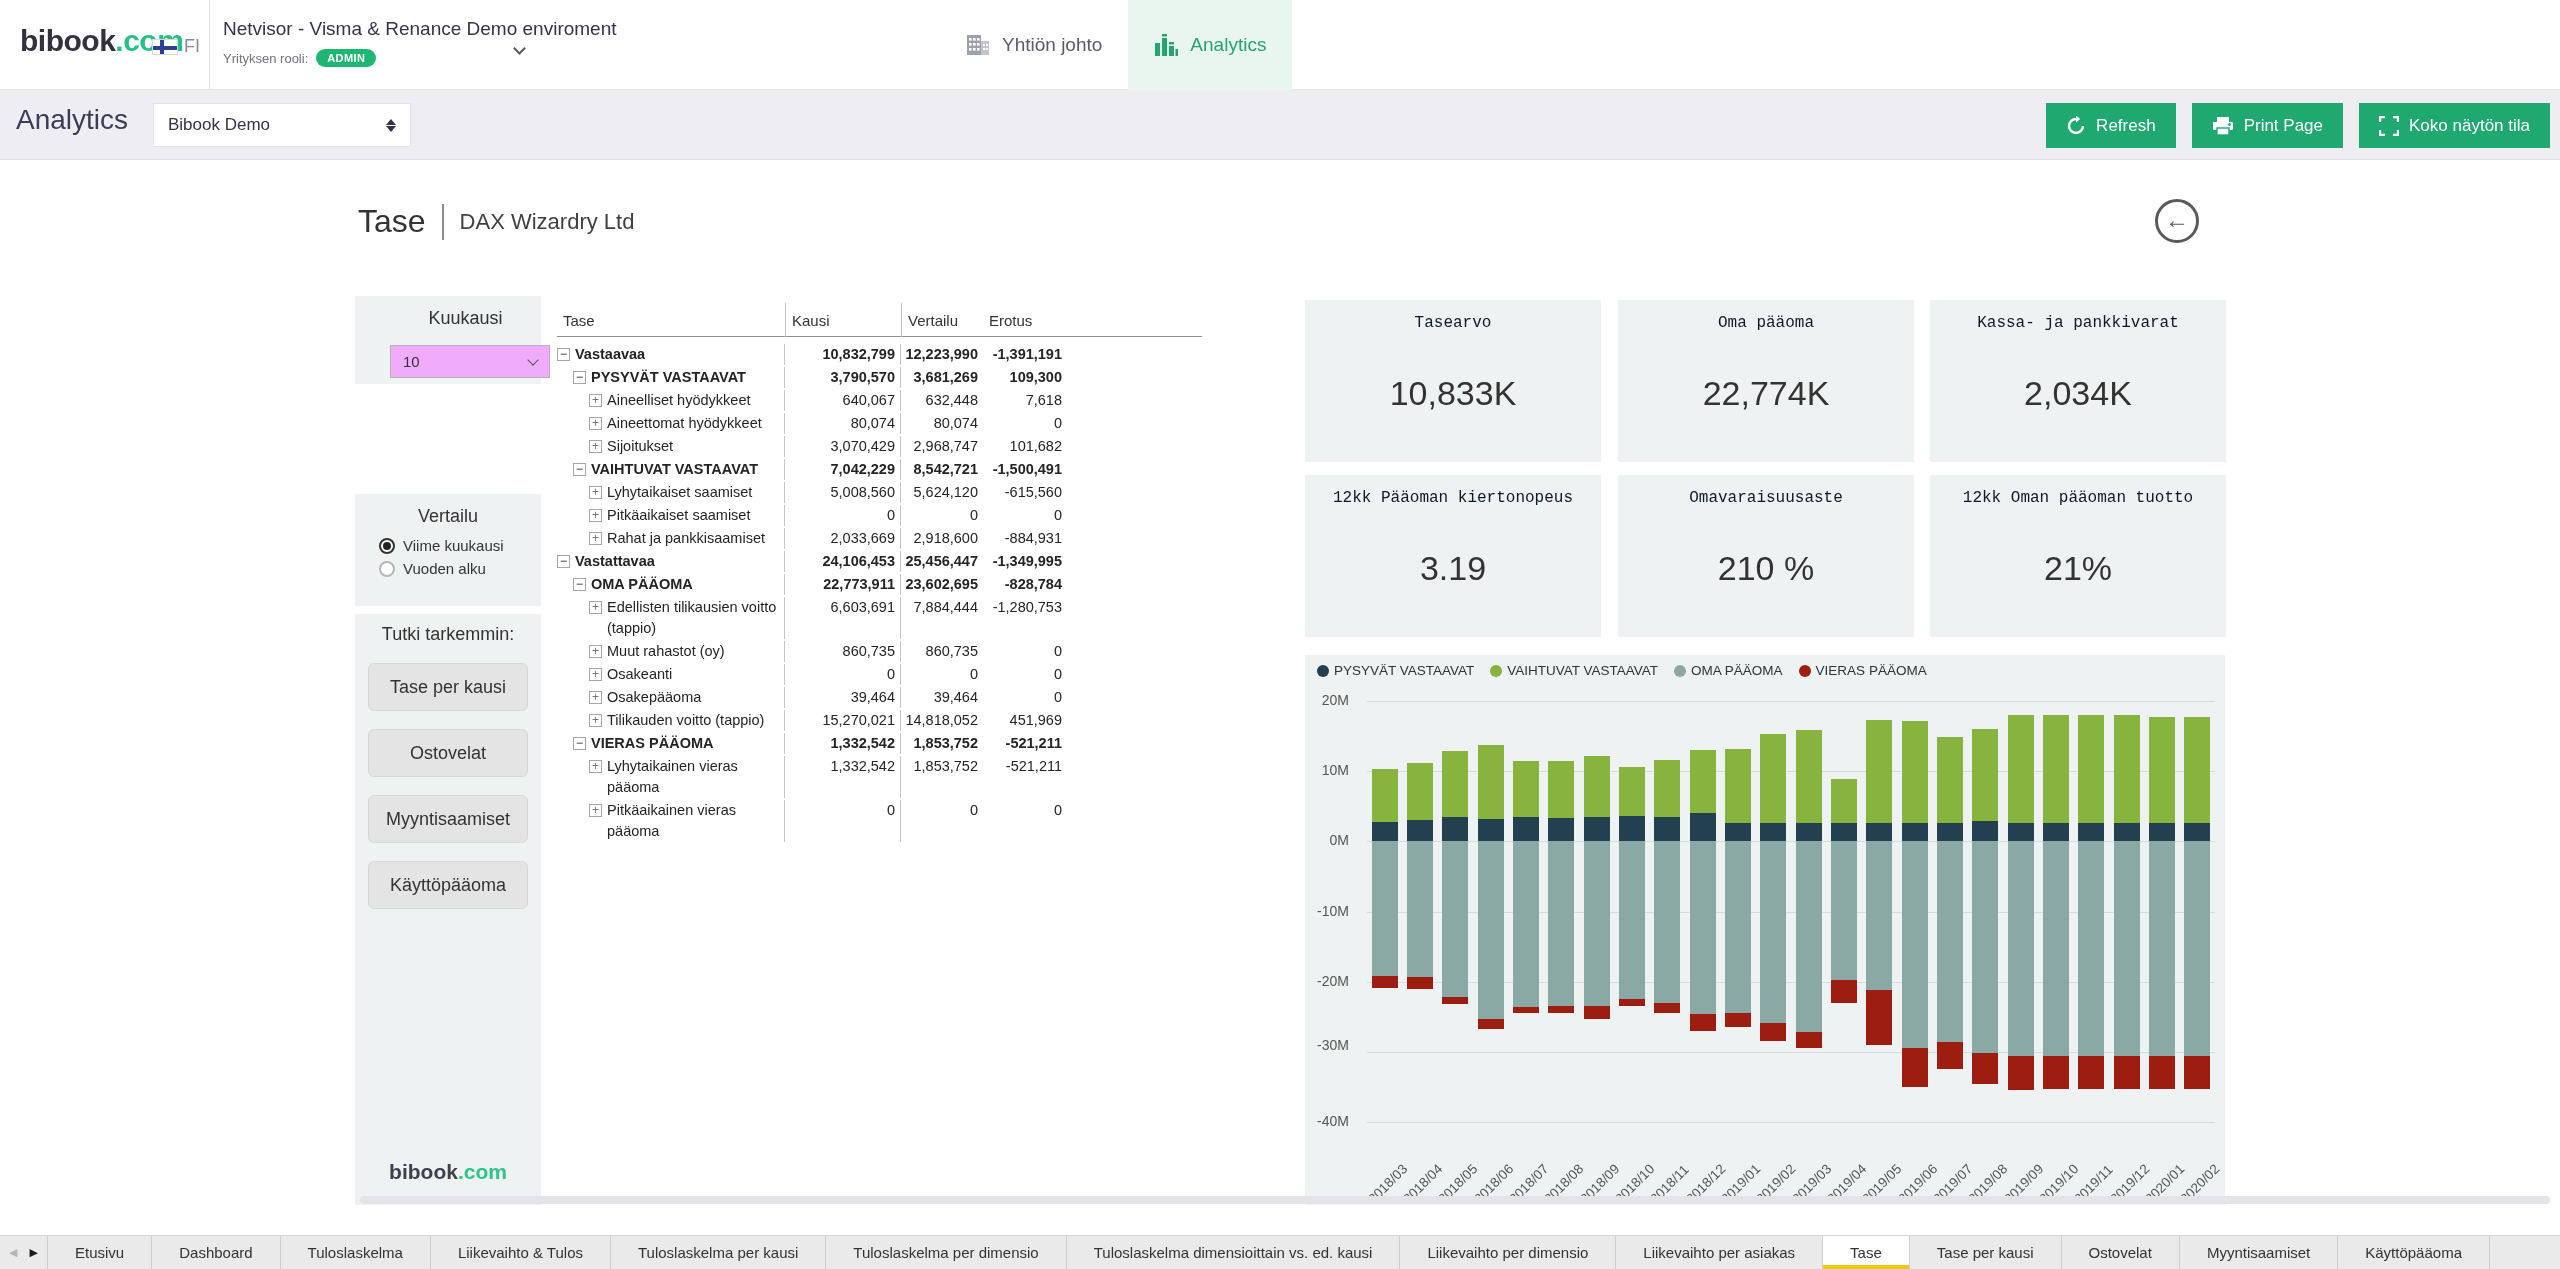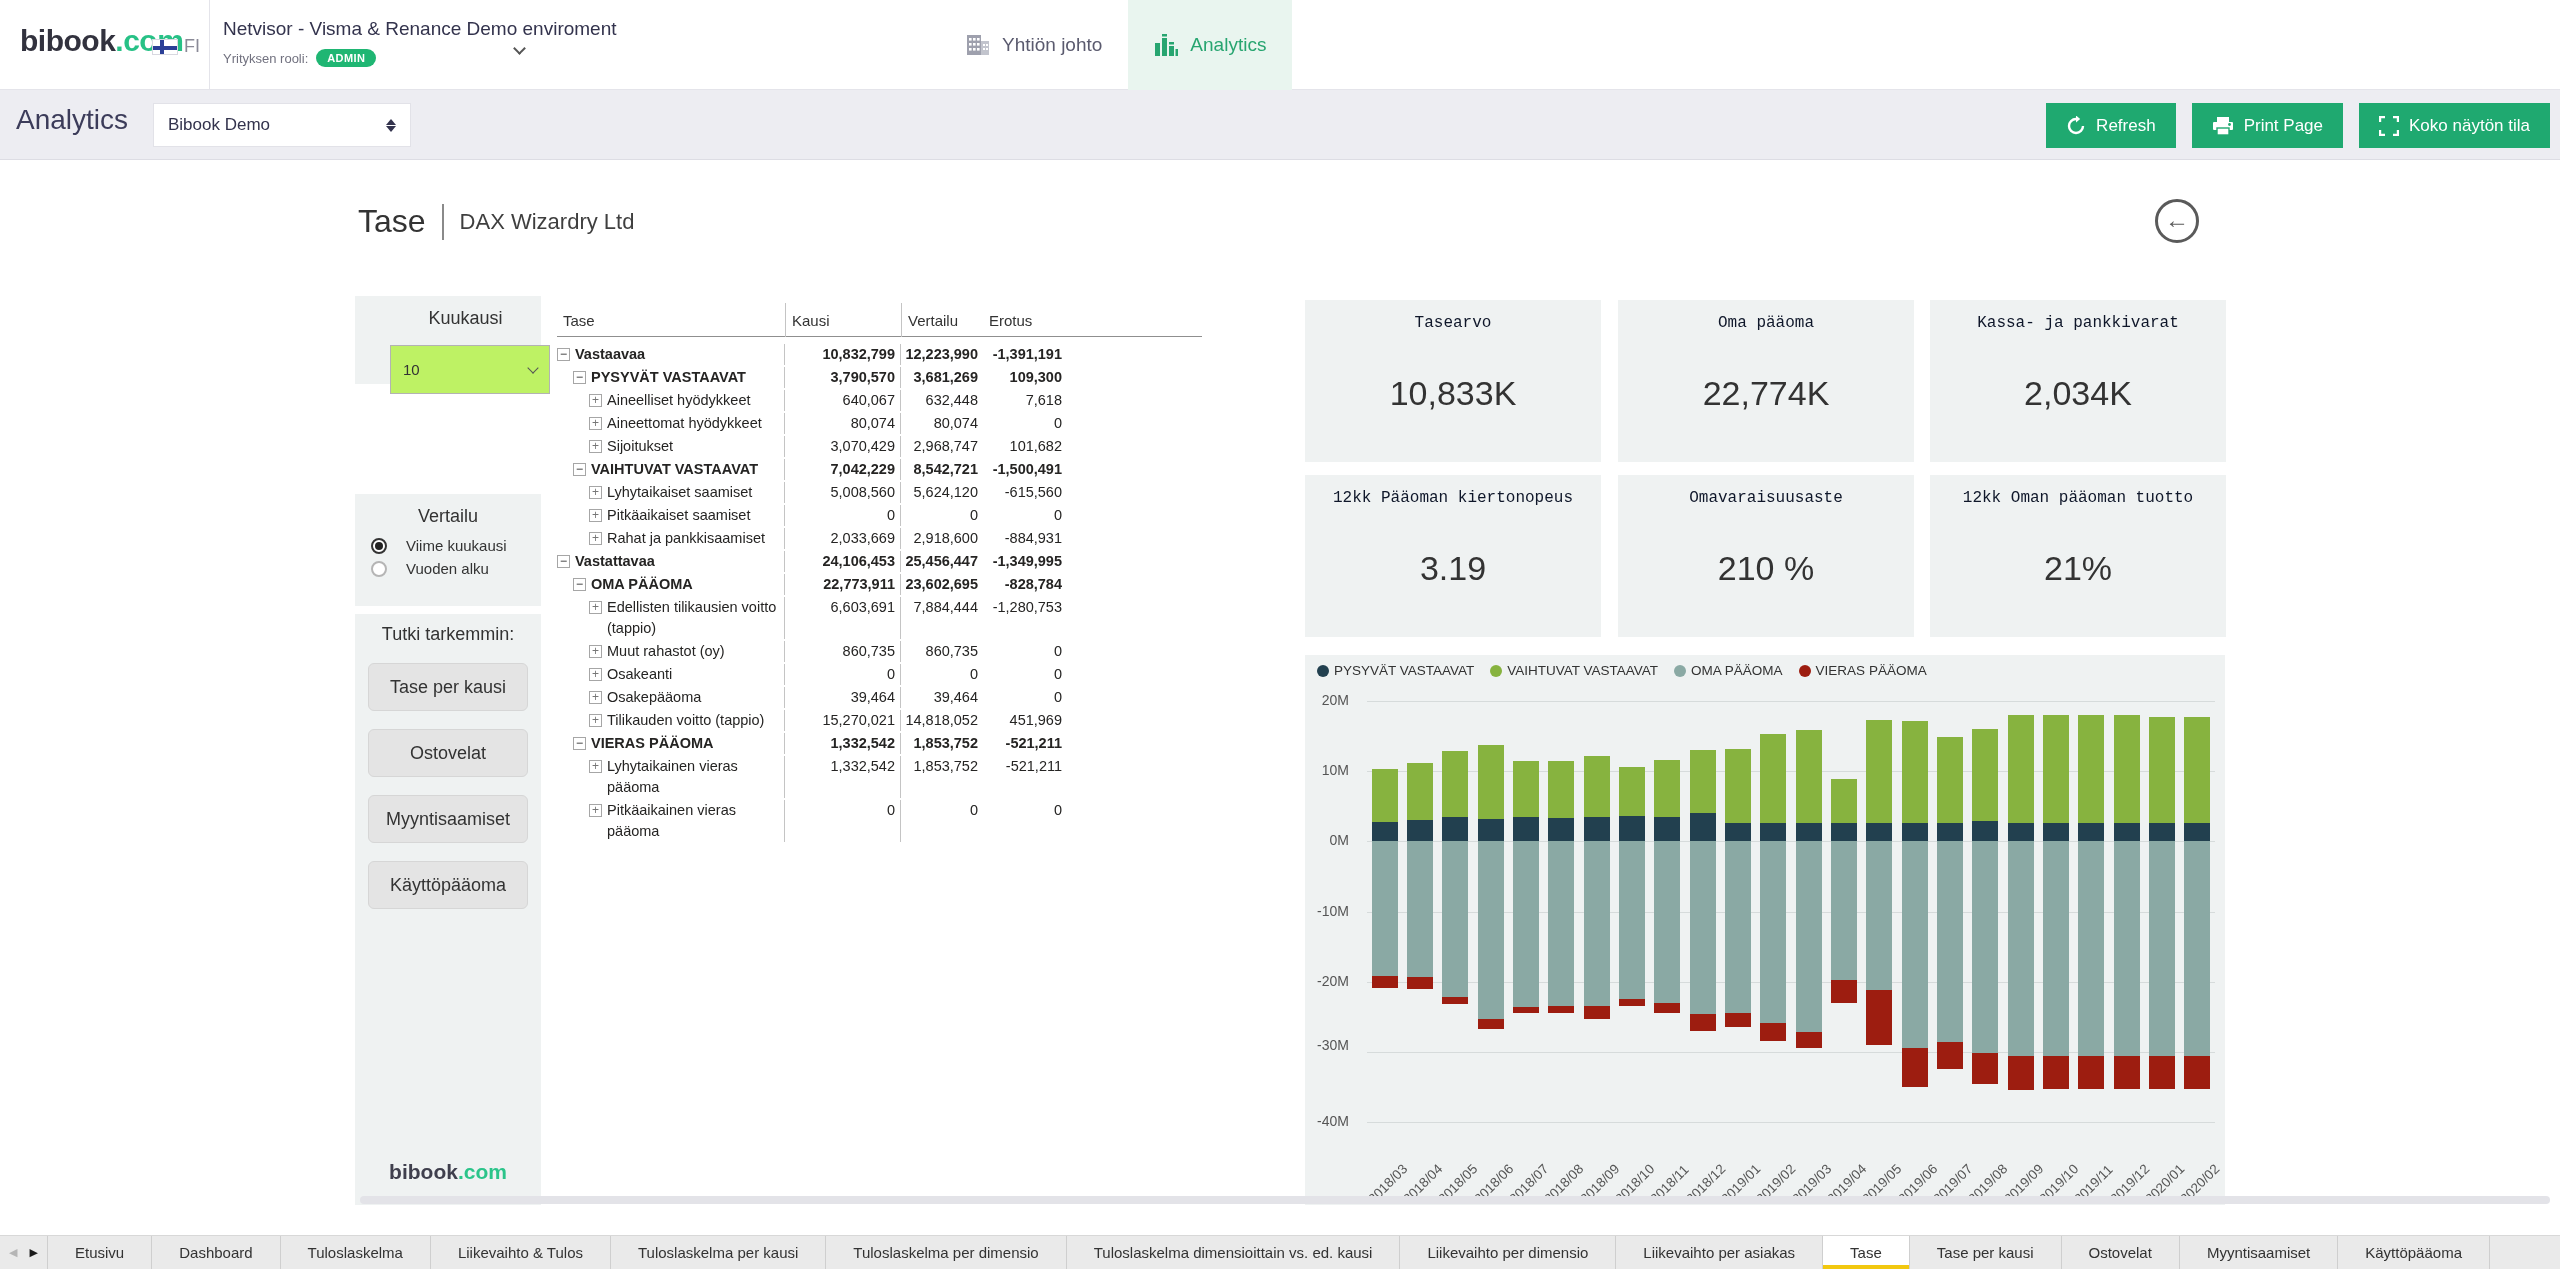--- a/index.html
+++ b/index.html
@@ -43,25 +43,25 @@
   .report-title-row { position:absolute; left:358px; top:203px; display:flex; align-items:center; gap:16px; }
   .report-title { font-size:32px; color:#333; }
   .title-sep { width:2px; height:36px; background:#8a8a8a; }
   .report-subtitle { font-size:22px; color:#3f3f3f; }
   #back-button { position:absolute; left:2155px; top:199px; width:44px; height:44px; border:3px solid #5a5a5a; border-radius:50%; display:flex; align-items:center; justify-content:center; cursor:pointer; background:#fff; }
   #back-button .arrow { font-size:24px; color:#5a5a5a; line-height:1; margin-top:-2px; }
 
   
   .panel { position:absolute; left:355px; width:186px; background:#eff2f2; }
   .panel-label { text-align:center; font-size:18px; color:#333; padding-top:12px; }
-  .filter-select { margin:16px auto 0 auto; width:160px; height:49px; background:#bef264; border:1px solid #b3b3b3; display:flex; align-items:center; padding:0 12px; cursor:pointer; }
+  .filter-select { margin:16px auto 0 auto; width:160px; height:33px; background:#f0abfc; border:1px solid #b3b3b3; display:flex; align-items:center; padding:0 12px; cursor:pointer; }
   .filter-select .sel-text { font-size:15px; color:#333; flex:1; }
   .chev-down { width:8px; height:8px; border-right:1.6px solid #555; border-bottom:1.6px solid #555; transform:rotate(45deg); margin-top:-4px; }
   .radio-group { padding:10px 0 0 16px; }
-  .radio-row { display:flex; align-items:center; gap:19px; margin-bottom:6px; cursor:pointer; }
+  .radio-row { display:flex; align-items:center; gap:8px; margin-bottom:6px; cursor:pointer;margin-left:8px; }
   .radio-outer { width:16px; height:16px; border-radius:50%; border:2px solid #333; display:flex; align-items:center; justify-content:center; background:#fff; }
   .radio-outer.off { border-color:#b5b5b5; }
   .radio-dot { width:8px; height:8px; border-radius:50%; background:#222; }
   .radio-label { font-size:15px; color:#333; }
   .drill-heading { text-align:center; font-size:18px; color:#333; padding-top:10px; }
   .drill-btn { display:block; margin:18px auto 0 auto; width:160px; height:48px; background:#e4e4e4; border:1px solid #d6d6d6; border-radius:6px; font-size:18px; color:#333; font-family:"Liberation Sans", sans-serif; cursor:pointer; }
   .sidebar-logo { position:absolute; left:355px; top:1160px; width:186px; text-align:center; font-size:21px; font-weight:bold; }
 
   
   #balance-table { position:absolute; left:557px; top:303px; width:645px; font-size:14.5px; color:#252423; }

